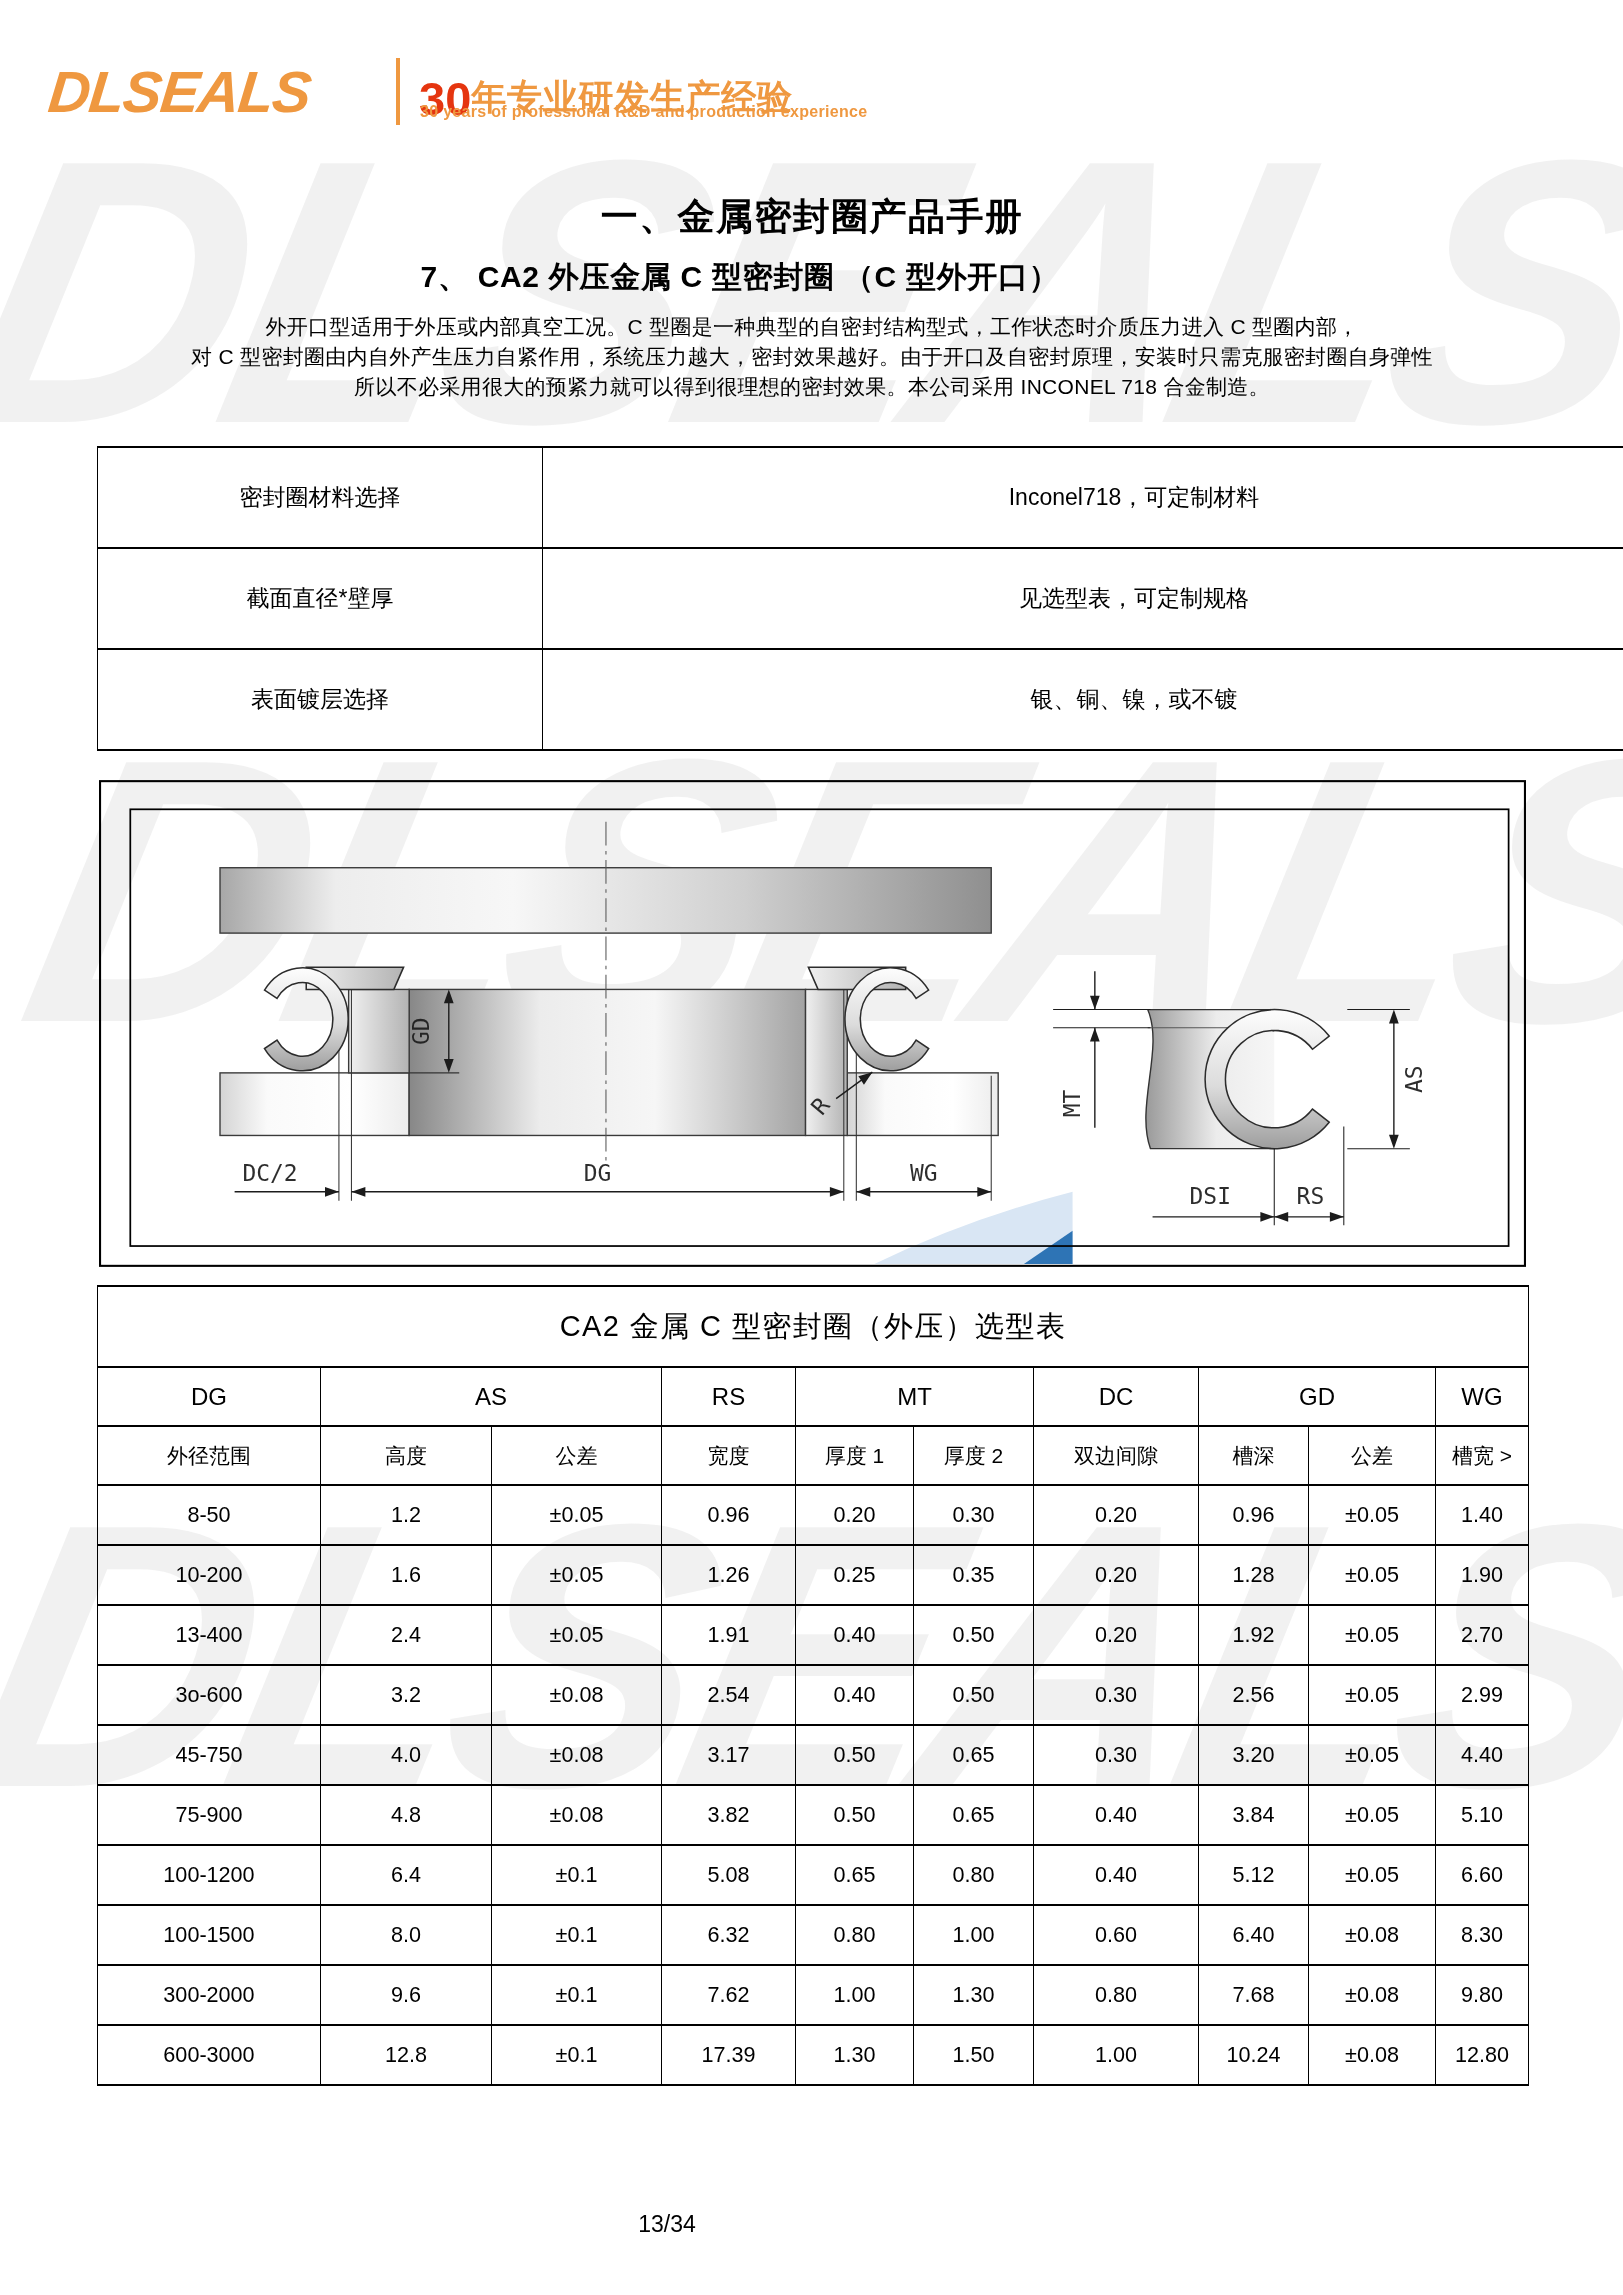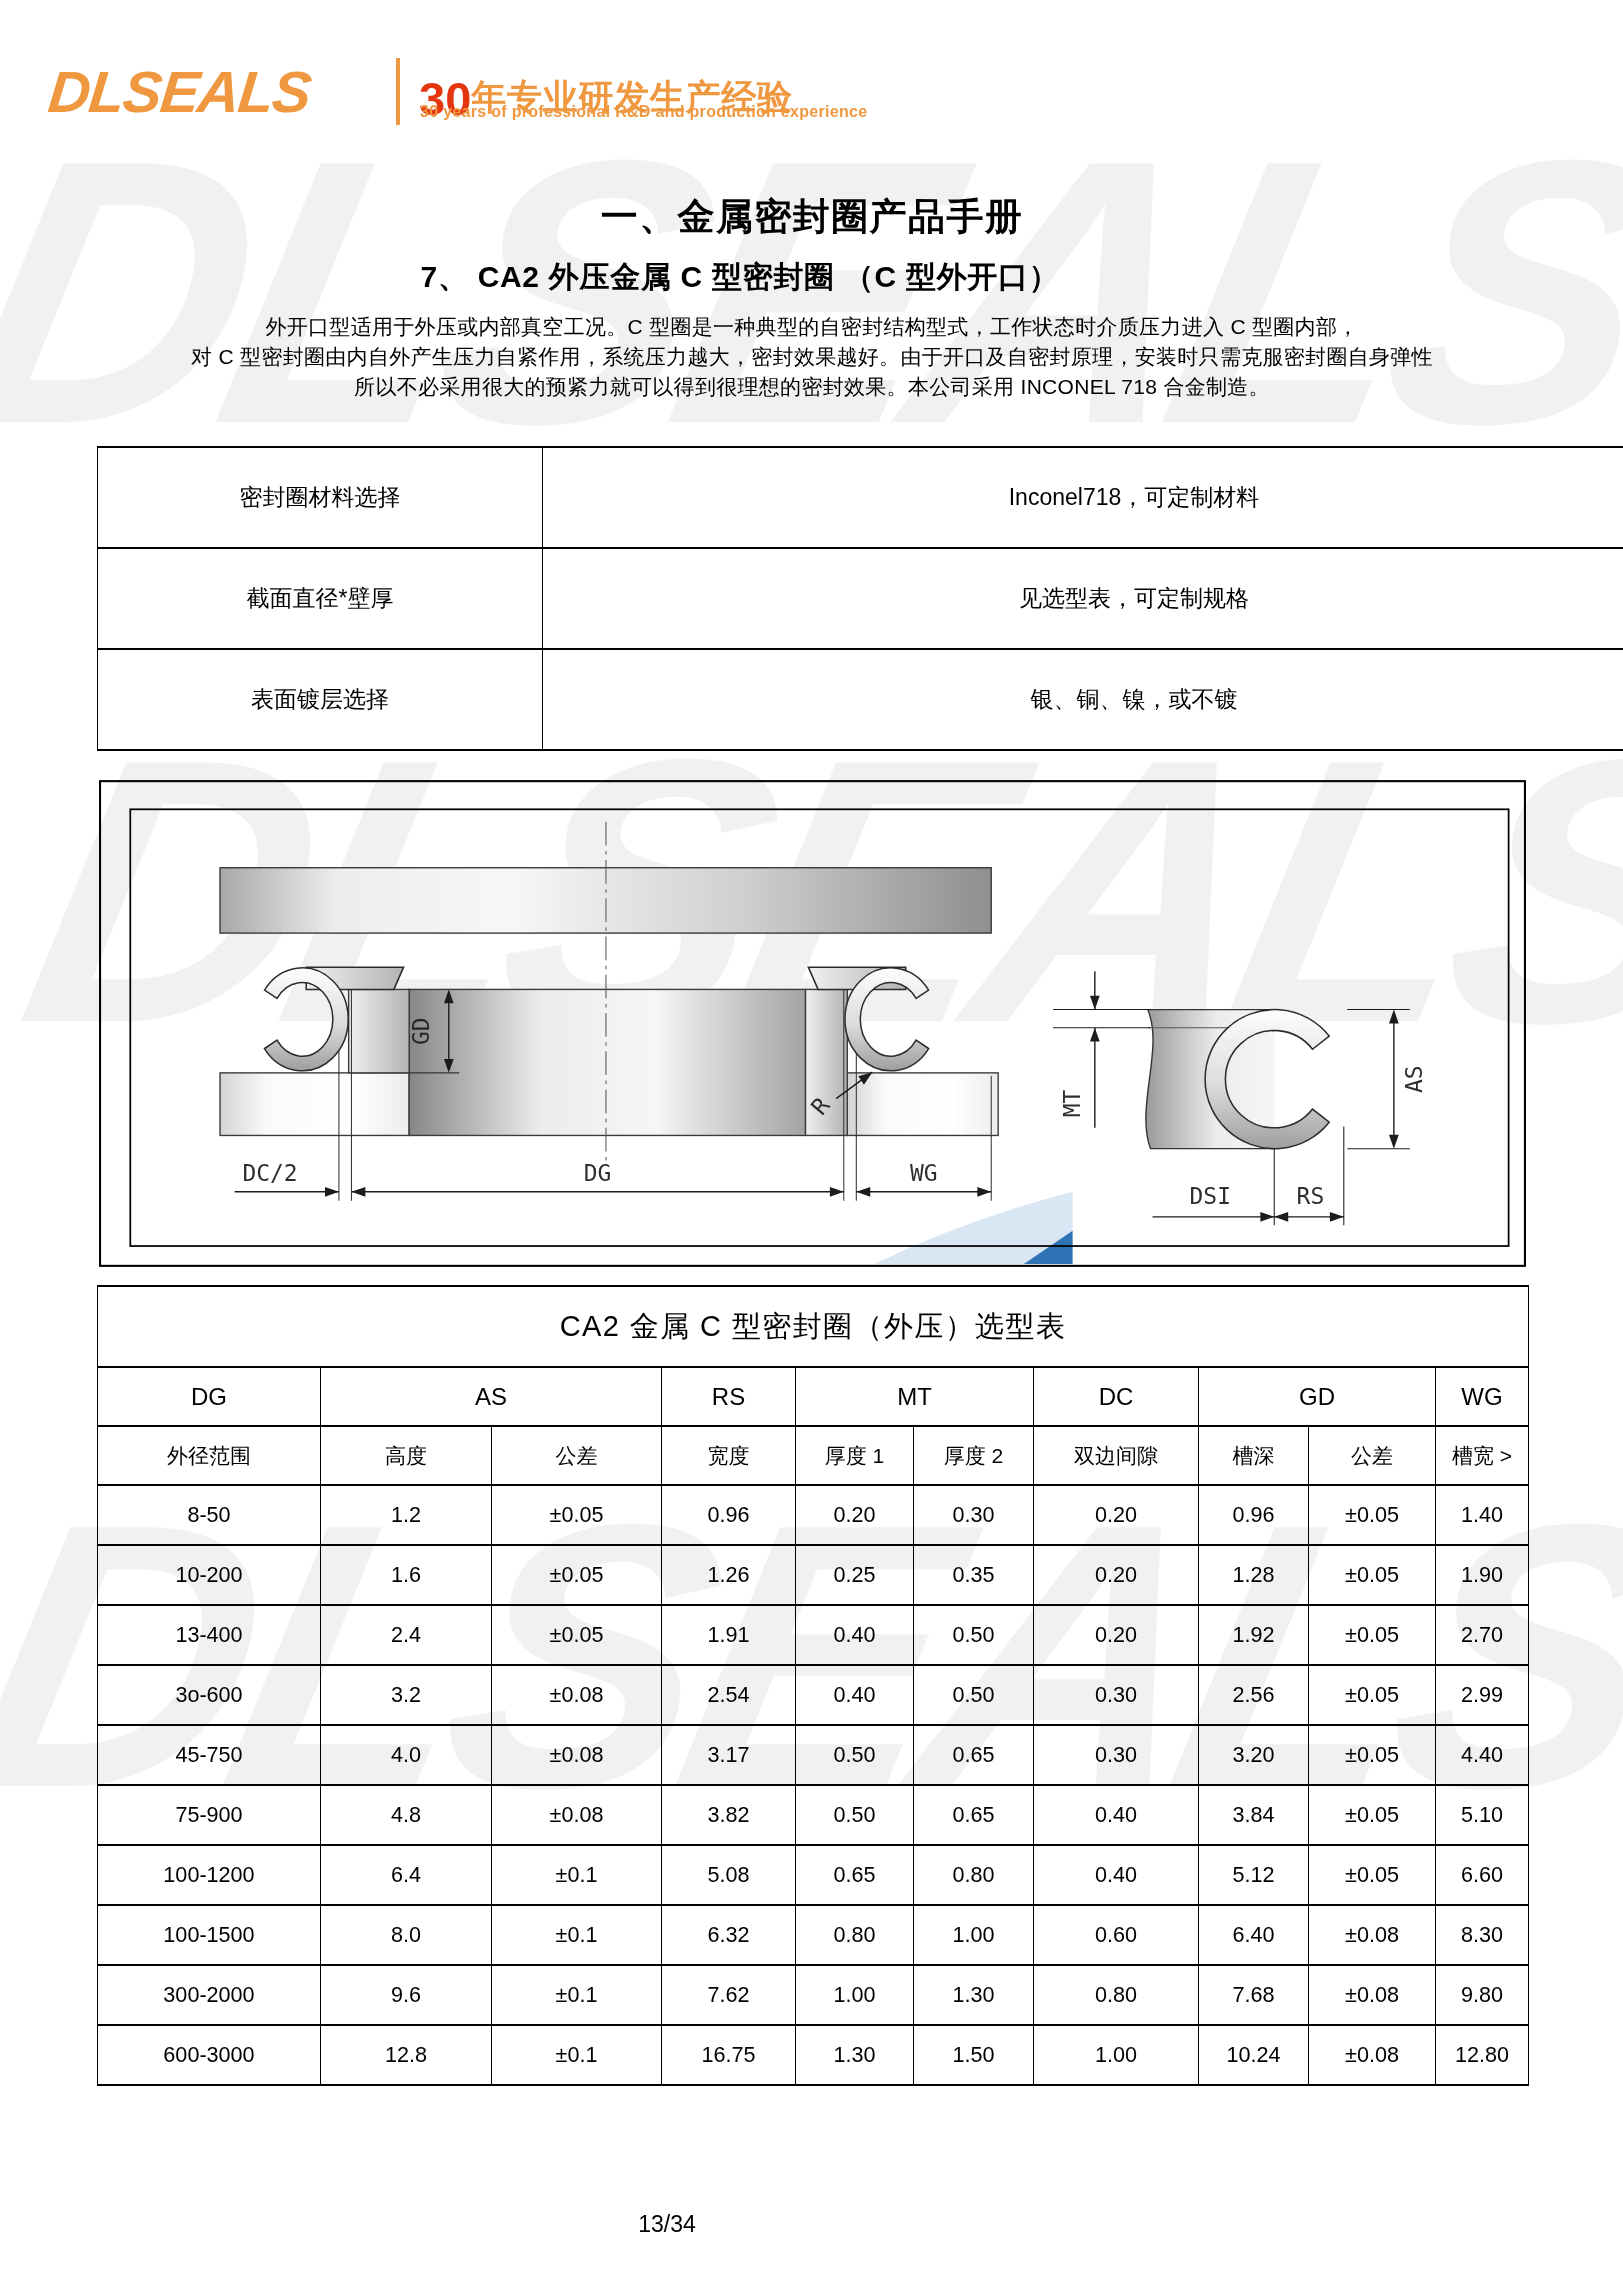--- a/index.html
+++ b/index.html
@@ -377,21 +377,21 @@
           <td>1.30</td>
           <td>0.80</td>
           <td>7.68</td>
           <td>±0.08</td>
           <td>9.80</td>
         </tr>
         <tr class="t-row">
           <td>600-3000</td>
           <td>12.8</td>
           <td>±0.1</td>
-          <td>16.75</td>
+          <td>17.39</td>
           <td>1.30</td>
           <td>1.50</td>
           <td>1.00</td>
           <td>10.24</td>
           <td>±0.08</td>
           <td>12.80</td>
         </tr>
       </tbody>
   </table>
 

